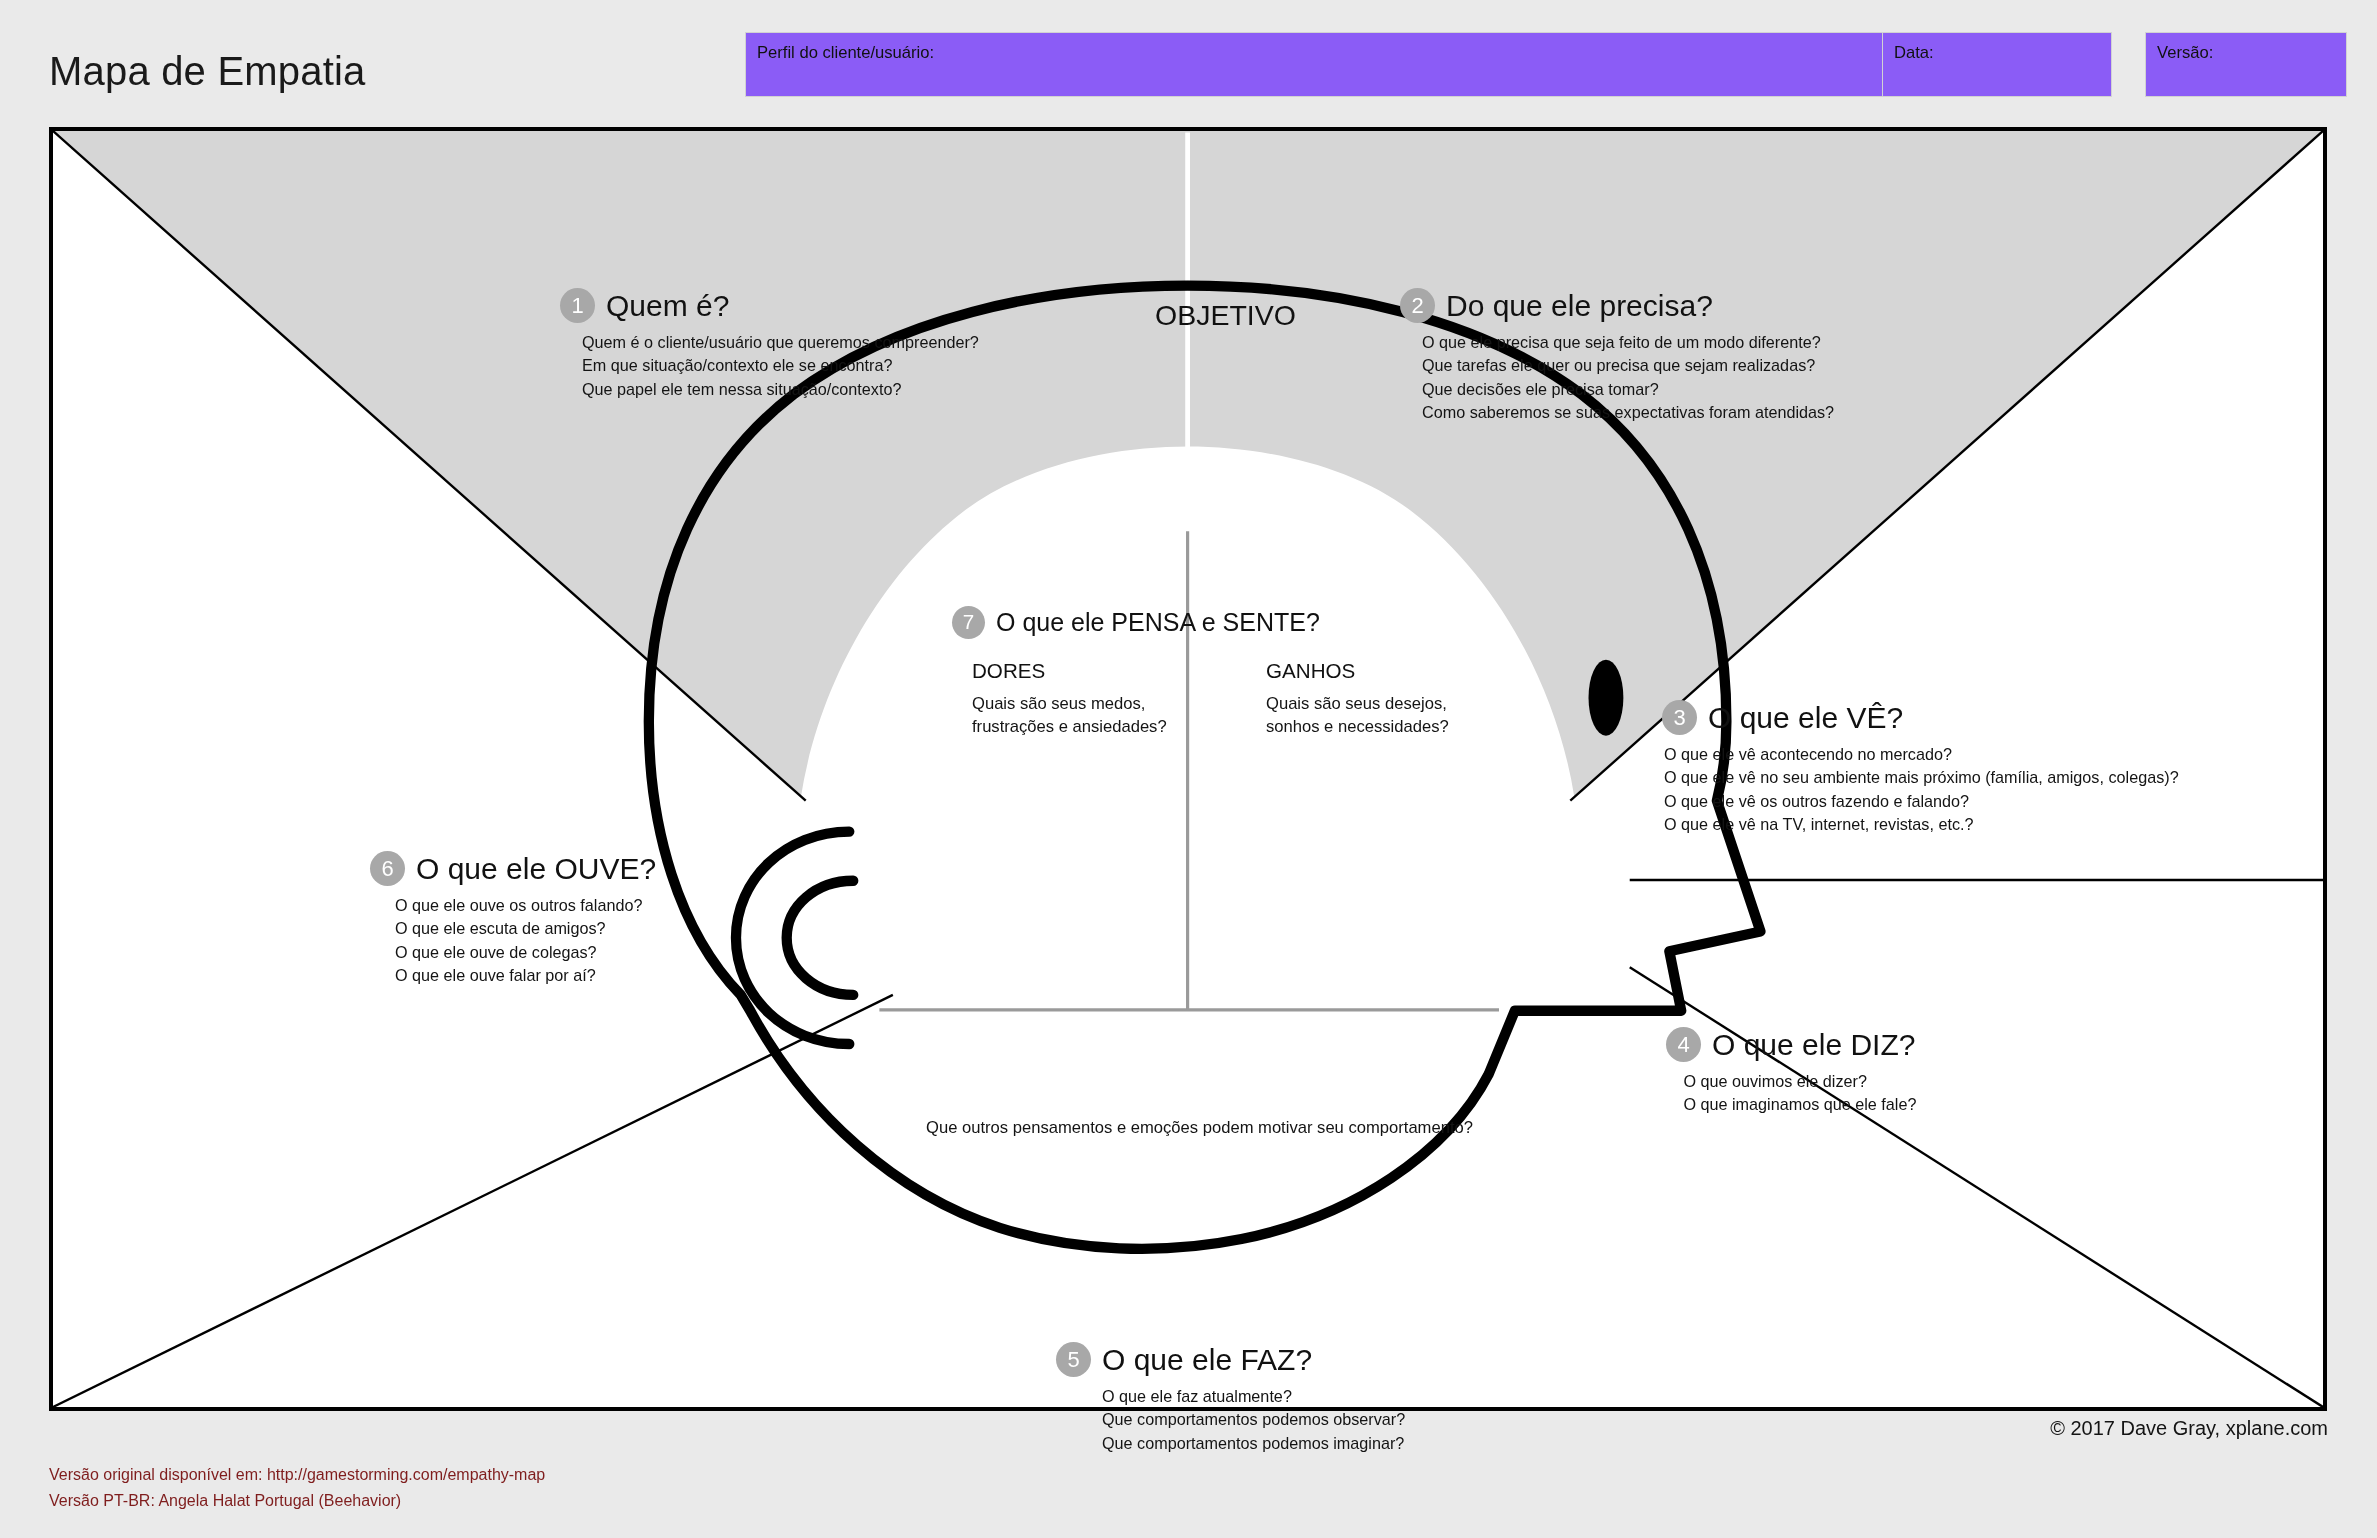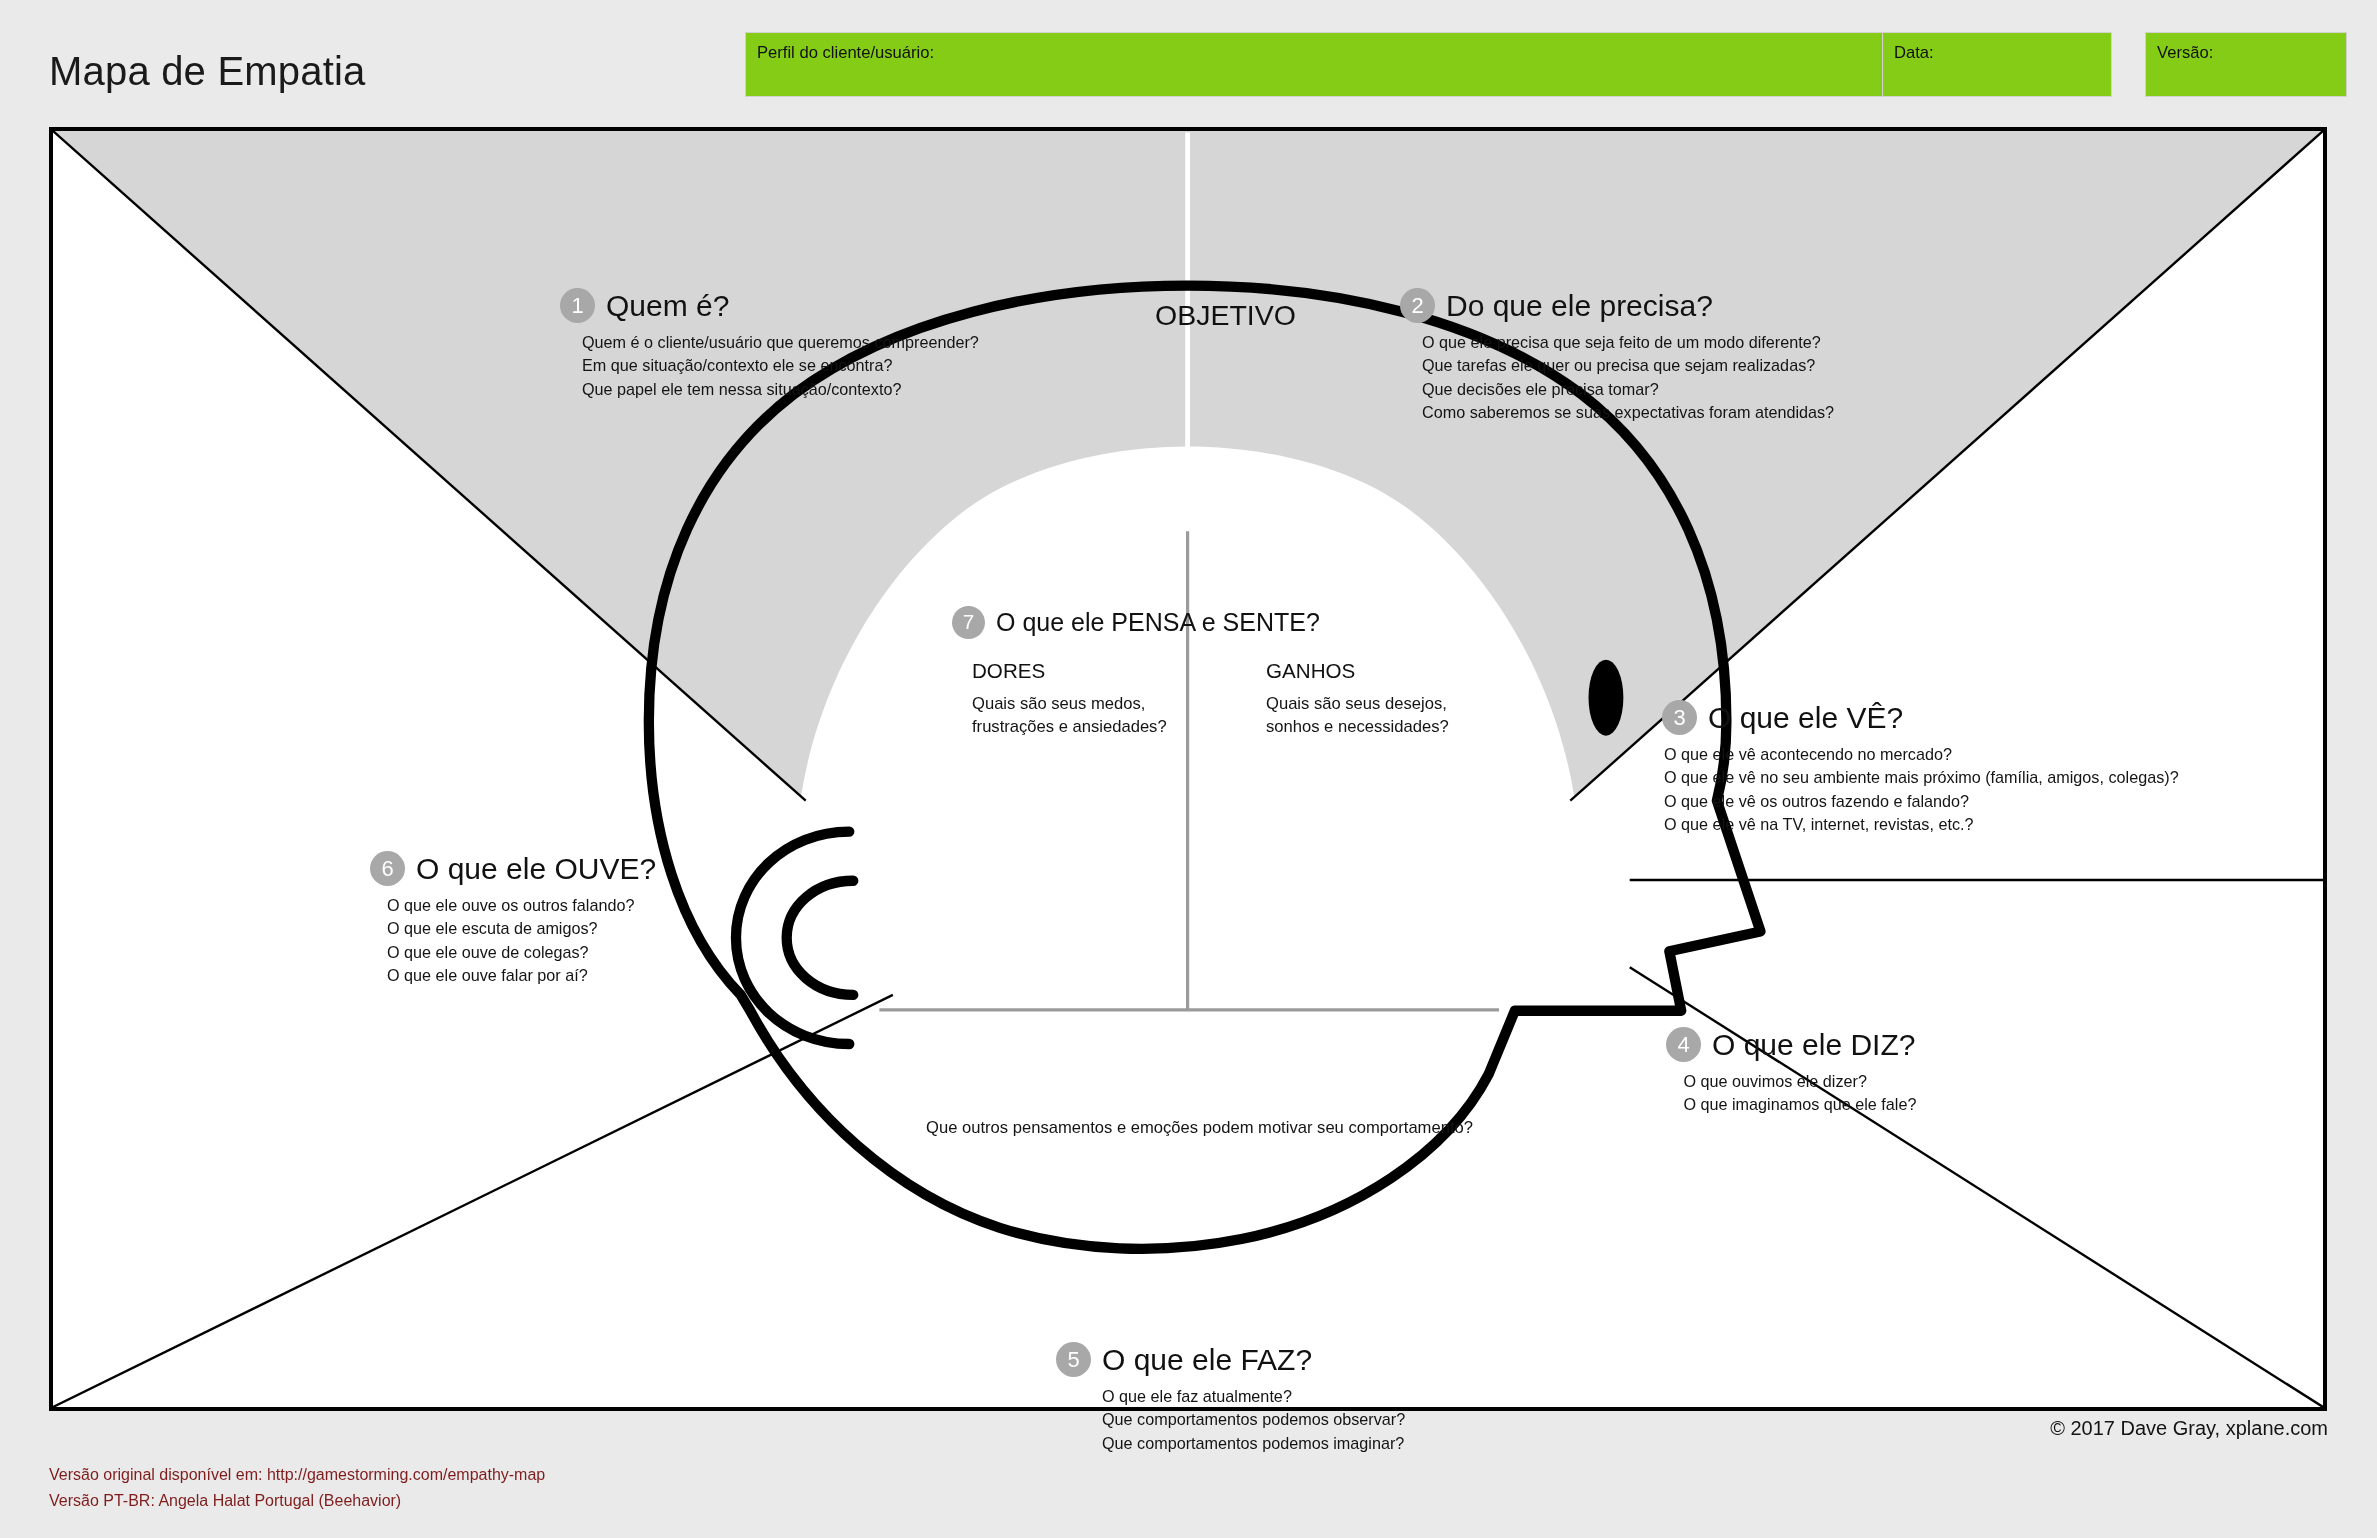--- a/index.html
+++ b/index.html
@@ -20,21 +20,21 @@
     position: absolute;
     left: 49px;
     top: 49px;
     font-size: 40px;
     color: #1a1a1a;
     letter-spacing: 0.2px;
     white-space: nowrap;
   }
   .header-field {
     position: absolute;
-    background: #84cc16;
+    background: #8b5cf6;
     border: 0.8px solid #d2d2d2;
     box-sizing: border-box;
   }
   .header-field .field-label {
     position: absolute;
     left: 11px;
     top: 9.5px;
     font-size: 16.6px;
     color: #111;
     white-space: nowrap;
@@ -106,21 +106,21 @@
   #section-needs .sec-lines { margin-left: 22px; }
 
   #section-thinks   { left: 899px; top: 475px; }
   #section-thinks .sec-num { width: 33px; height: 33px; font-size: 20.6px; }
   #section-thinks .sec-title { font-size: 25px; }
 
   #section-sees     { left: 1609px; top: 569px; }
   #section-sees .sec-lines { margin-left: 2px; }
 
   #section-hears    { left: 317px; top: 720px; }
-  #section-hears .sec-lines { margin-left: 17px; }
+  #section-hears .sec-lines { margin-left: 25px; }
 
   #section-says     { left: 1613px; top: 896px; }
   #section-says .sec-lines { margin-left: 17.4px; }
 
   #section-does     { left: 1003px; top: 1211px; }
   #section-does .sec-lines { margin-left: 46px; }
 
   
   #objective-label {
     position: absolute;

